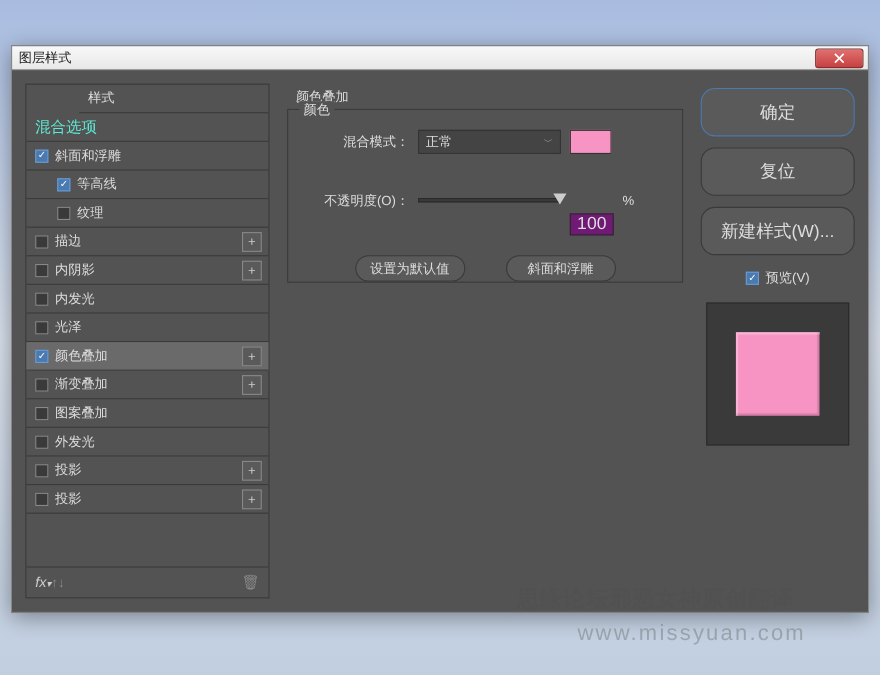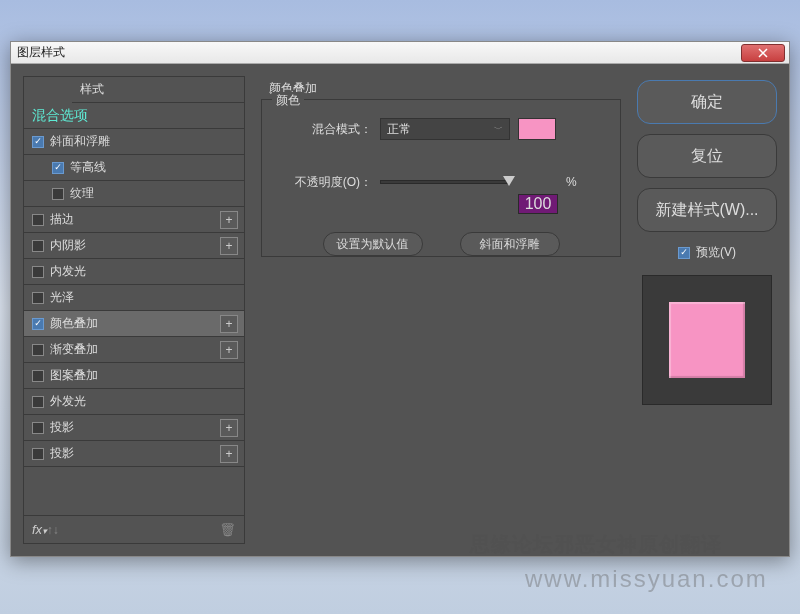--- a/index.html
+++ b/index.html
@@ -51,21 +51,21 @@
   .flat-btn { min-width: 100px; height: 24px; background: #5a5a5a; border: 1px solid #3a3a3a; color: #ddd; font-size: 12px; border-radius: 12px; display: flex; align-items: center; justify-content: center; cursor: pointer; }
   
   .right-panel { width: 140px; display: flex; flex-direction: column; gap: 10px; align-items: stretch; padding-top: 4px; }
   .pill-btn { height: 44px; border-radius: 13px; border: 1px solid #3a3a3a; background: #5a5a5a; color: #ddd; font-size: 16px; display: flex; align-items: center; justify-content: center; cursor: pointer; }
   .pill-btn.primary { border-color: #4a7ab0; }
   .preview-chk { display: flex; align-items: center; justify-content: center; gap: 6px; font-size: 12px; color: #ddd; margin-top: 2px; }
   .preview-box { width: 130px; height: 130px; background: #3a3a3a; border: 1px solid #2a2a2a; margin: 4px auto 0 auto; display: flex; align-items: center; justify-content: center; }
   .preview-inner { width: 76px; height: 76px; background: #f794c3; box-shadow: inset 2px 2px 1px rgba(255,255,255,0.3), inset -2px -2px 1px rgba(0,0,0,0.15); }
   
   .watermark1 { position: absolute; left: 470px; top: 531px; font-size: 20px; font-weight: bold; color: rgba(80,80,80,0.45); letter-spacing: 1px; }
-  .watermark2 { position: absolute; left: 525px; top: 565px; font-size: 24px; color: rgba(100,100,100,0.4); letter-spacing: 2px; }
+  .watermark2 { position: absolute; left: 525px; top: 565px; font-size: 20px; color: rgba(100,100,100,0.4); letter-spacing: 2px; }
 </style>
 </head>
 <body>
 
 <div class="window">
   <div class="titlebar">
     <span class="titlebar-text">图层样式</span>
     <div class="close-btn">
       <svg viewBox="0 0 10 10">
           <path d="M1 1 L9 9 M9 1 L1 9" stroke="white" stroke-width="1.5"></path>

